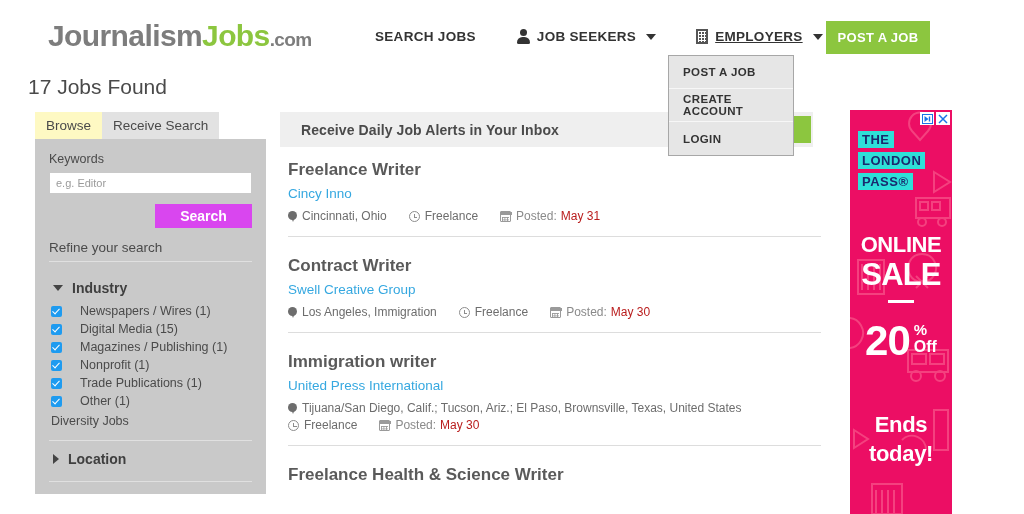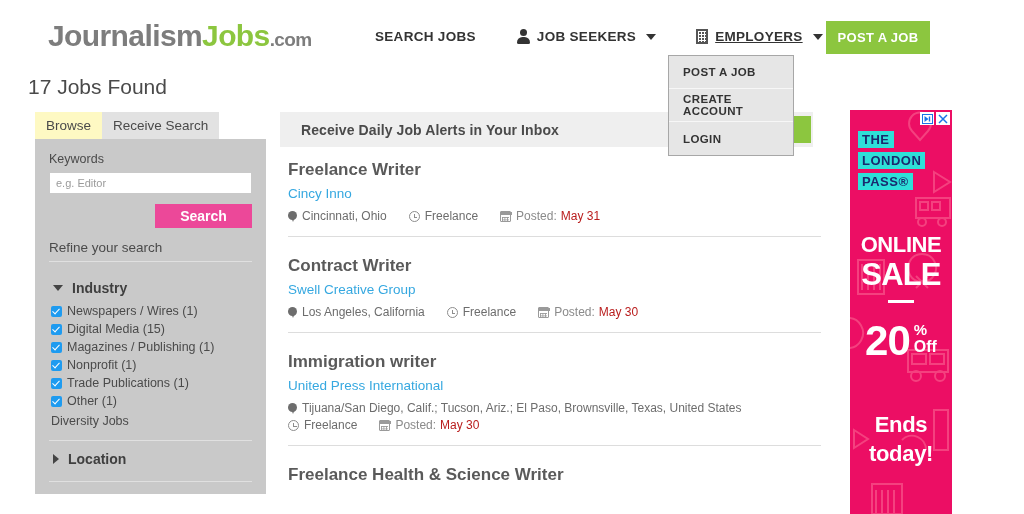--- a/index.html
+++ b/index.html
@@ -81,36 +81,36 @@
   .sidebar-body { background: #c9c9c9; padding: 13px 14px 0 14px; width: 231px; }
   .field-label { font-size: 12.5px; color: #4a4a4a; margin-bottom: 6px; }
   .kw-input {
     width: 100%; height: 22px; border: 1px solid #c9c9c9; background: #fff;
     font-size: 11px; color: #8a8a8a; padding: 0 6px;
     font-family: "Liberation Sans", sans-serif; outline: none;
   }
   .kw-input::placeholder { color: #9a9a9a; }
   .btn-search {
     margin: 10px 0 0 auto; display: block; width: 97px; height: 24px;
-    background: #ec4899; color: #fff; border: none;
+    background: #d946ef; color: #fff; border: none;
     font-size: 14px; font-weight: bold; cursor: pointer;
   }
   .refine { background: #c9c9c9; padding: 12px 14px 8px 14px; font-size: 13.5px; color: #4a4a4a; width: 231px; }
   .refine-rule { height: 1px; background: #e0e0e0; margin: 6px 0 0 0; }
 
   .facet-section { background: #c9c9c9; width: 231px; padding: 0 14px; }
   .facet-head {
     display: flex; align-items: center; gap: 9px;
     font-size: 14px; font-weight: bold; color: #3f3f3f;
     padding: 10px 0 6px 4px; cursor: pointer;
   }
   .tri-down { width: 0; height: 0; border-left: 5px solid transparent; border-right: 5px solid transparent; border-top: 6px solid #444; }
   .tri-right { width: 0; height: 0; border-top: 5px solid transparent; border-bottom: 5px solid transparent; border-left: 6px solid #444; }
 
-  .facet-item { display: flex; align-items: center; gap: 5px; padding: 2px 0 2px 2px; font-size: 12.5px; color: #4a4a4a; cursor: pointer; }
+  .facet-item { display: flex; align-items: center; gap: 18px; padding: 2px 0 2px 2px; font-size: 12.5px; color: #4a4a4a; cursor: pointer; }
   .cb {
     width: 11px; height: 11px; background: #1e9bf0; border-radius: 2px;
     position: relative; flex: none;
   }
   .cb::after {
     content: ""; position: absolute; left: 3px; top: 1px;
     width: 3px; height: 6px; border: solid #fff; border-width: 0 1.6px 1.6px 0;
     transform: rotate(43deg);
   }
   .facet-plain { font-size: 12.5px; color: #4a4a4a; padding: 4px 0 2px 2px; cursor: pointer; }
@@ -300,21 +300,21 @@
       </div>
       <div class="job-rule"></div>
     </div>
 
     <div class="job" style="padding-top:11px">
       <div class="job-title">Contract Writer</div>
       <div class="job-company">Swell Creative Group</div>
       <div class="job-meta">
         <span class="meta-chunk">
           <span class="icon-pin mi"></span>
-          <span>Los Angeles, California</span>
+          <span>Los Angeles, Immigration</span>
         </span>
         <span class="meta-chunk">
           <span class="icon-clock mi"></span>
           <span>Freelance</span>
         </span>
         <span class="meta-chunk">
           <span class="icon-cal mi"></span>
           <span class="posted-label">Posted:</span>
           <span class="posted-date">May 30</span>
         </span>

